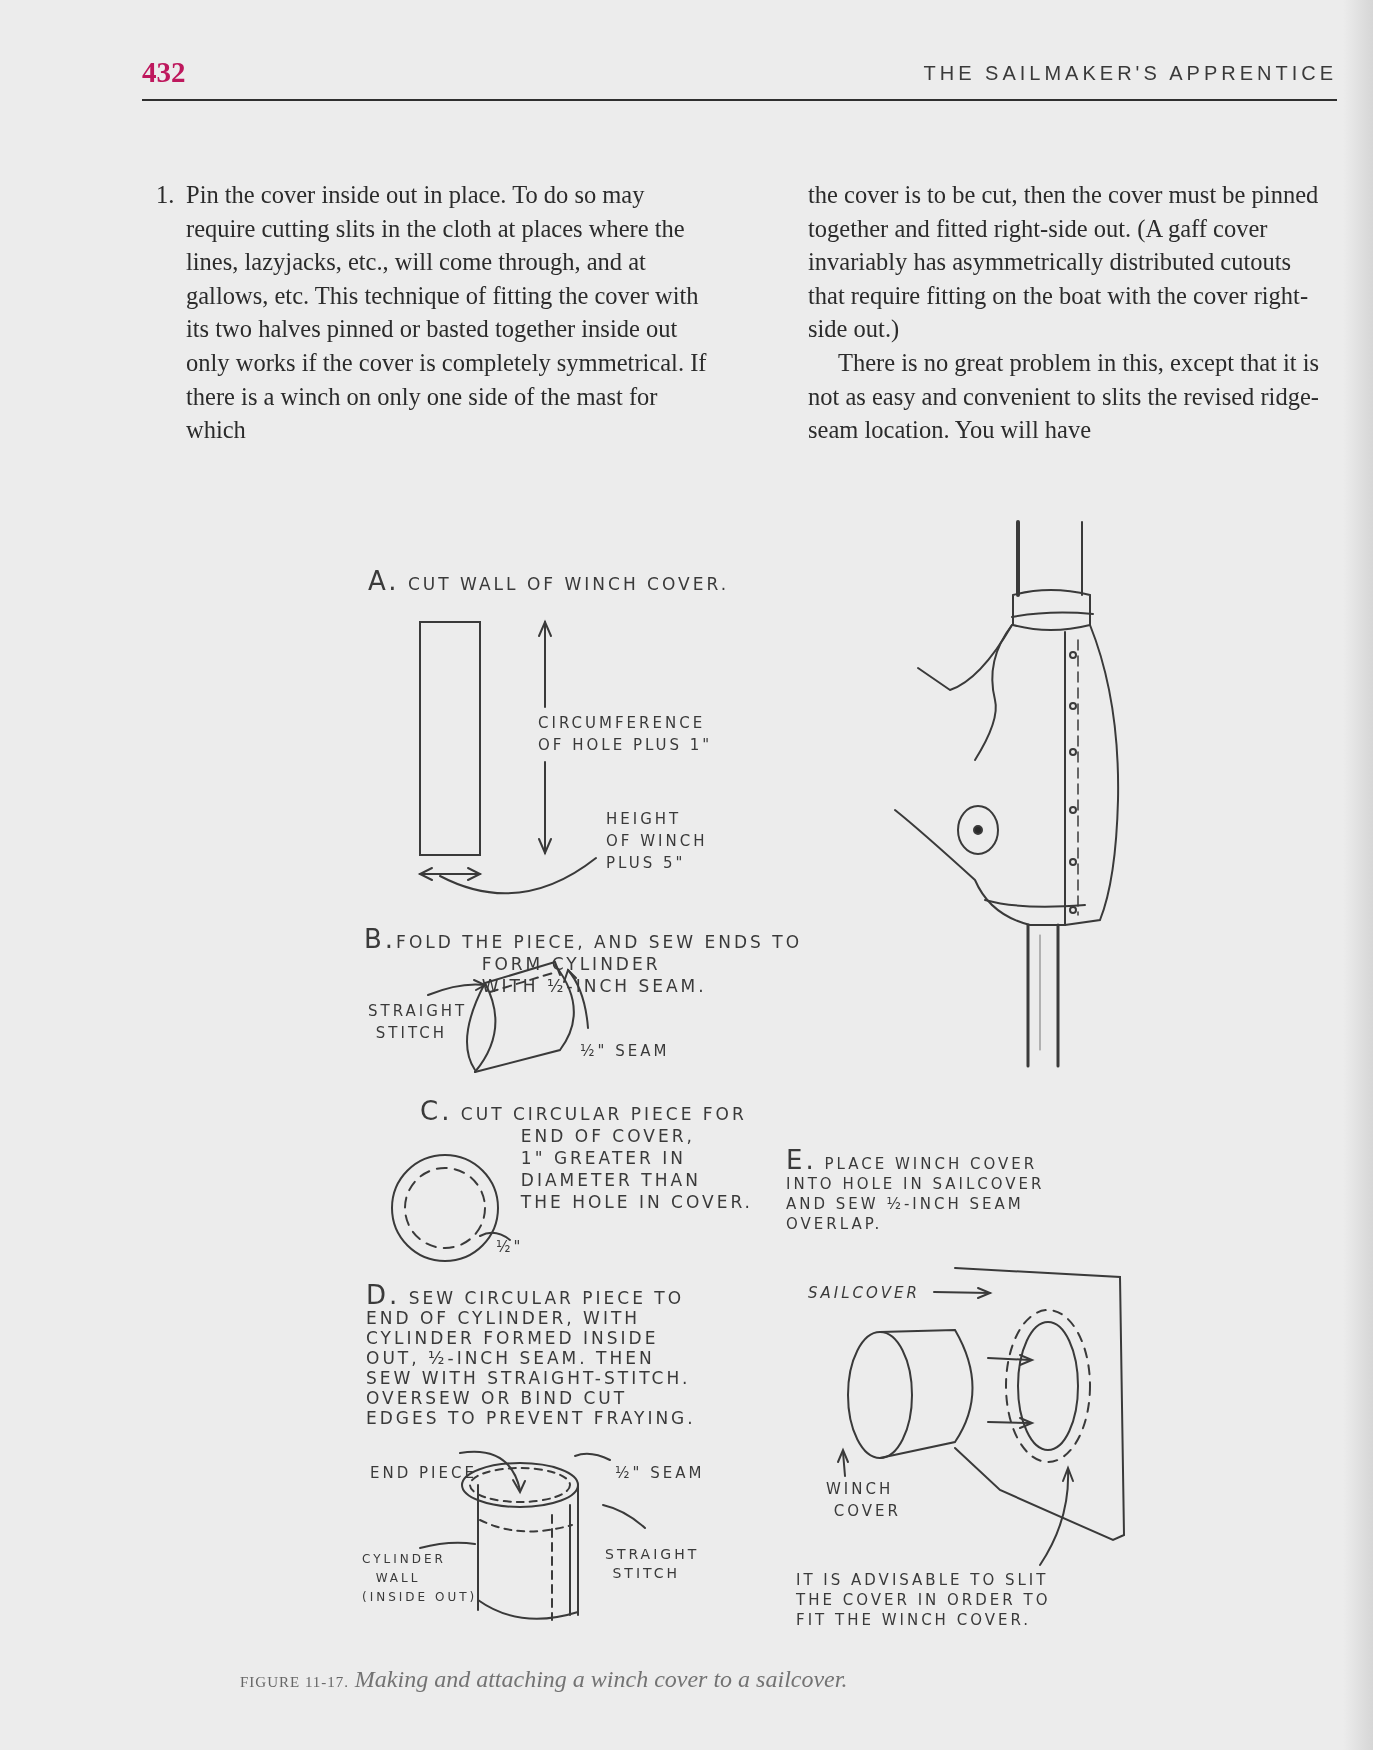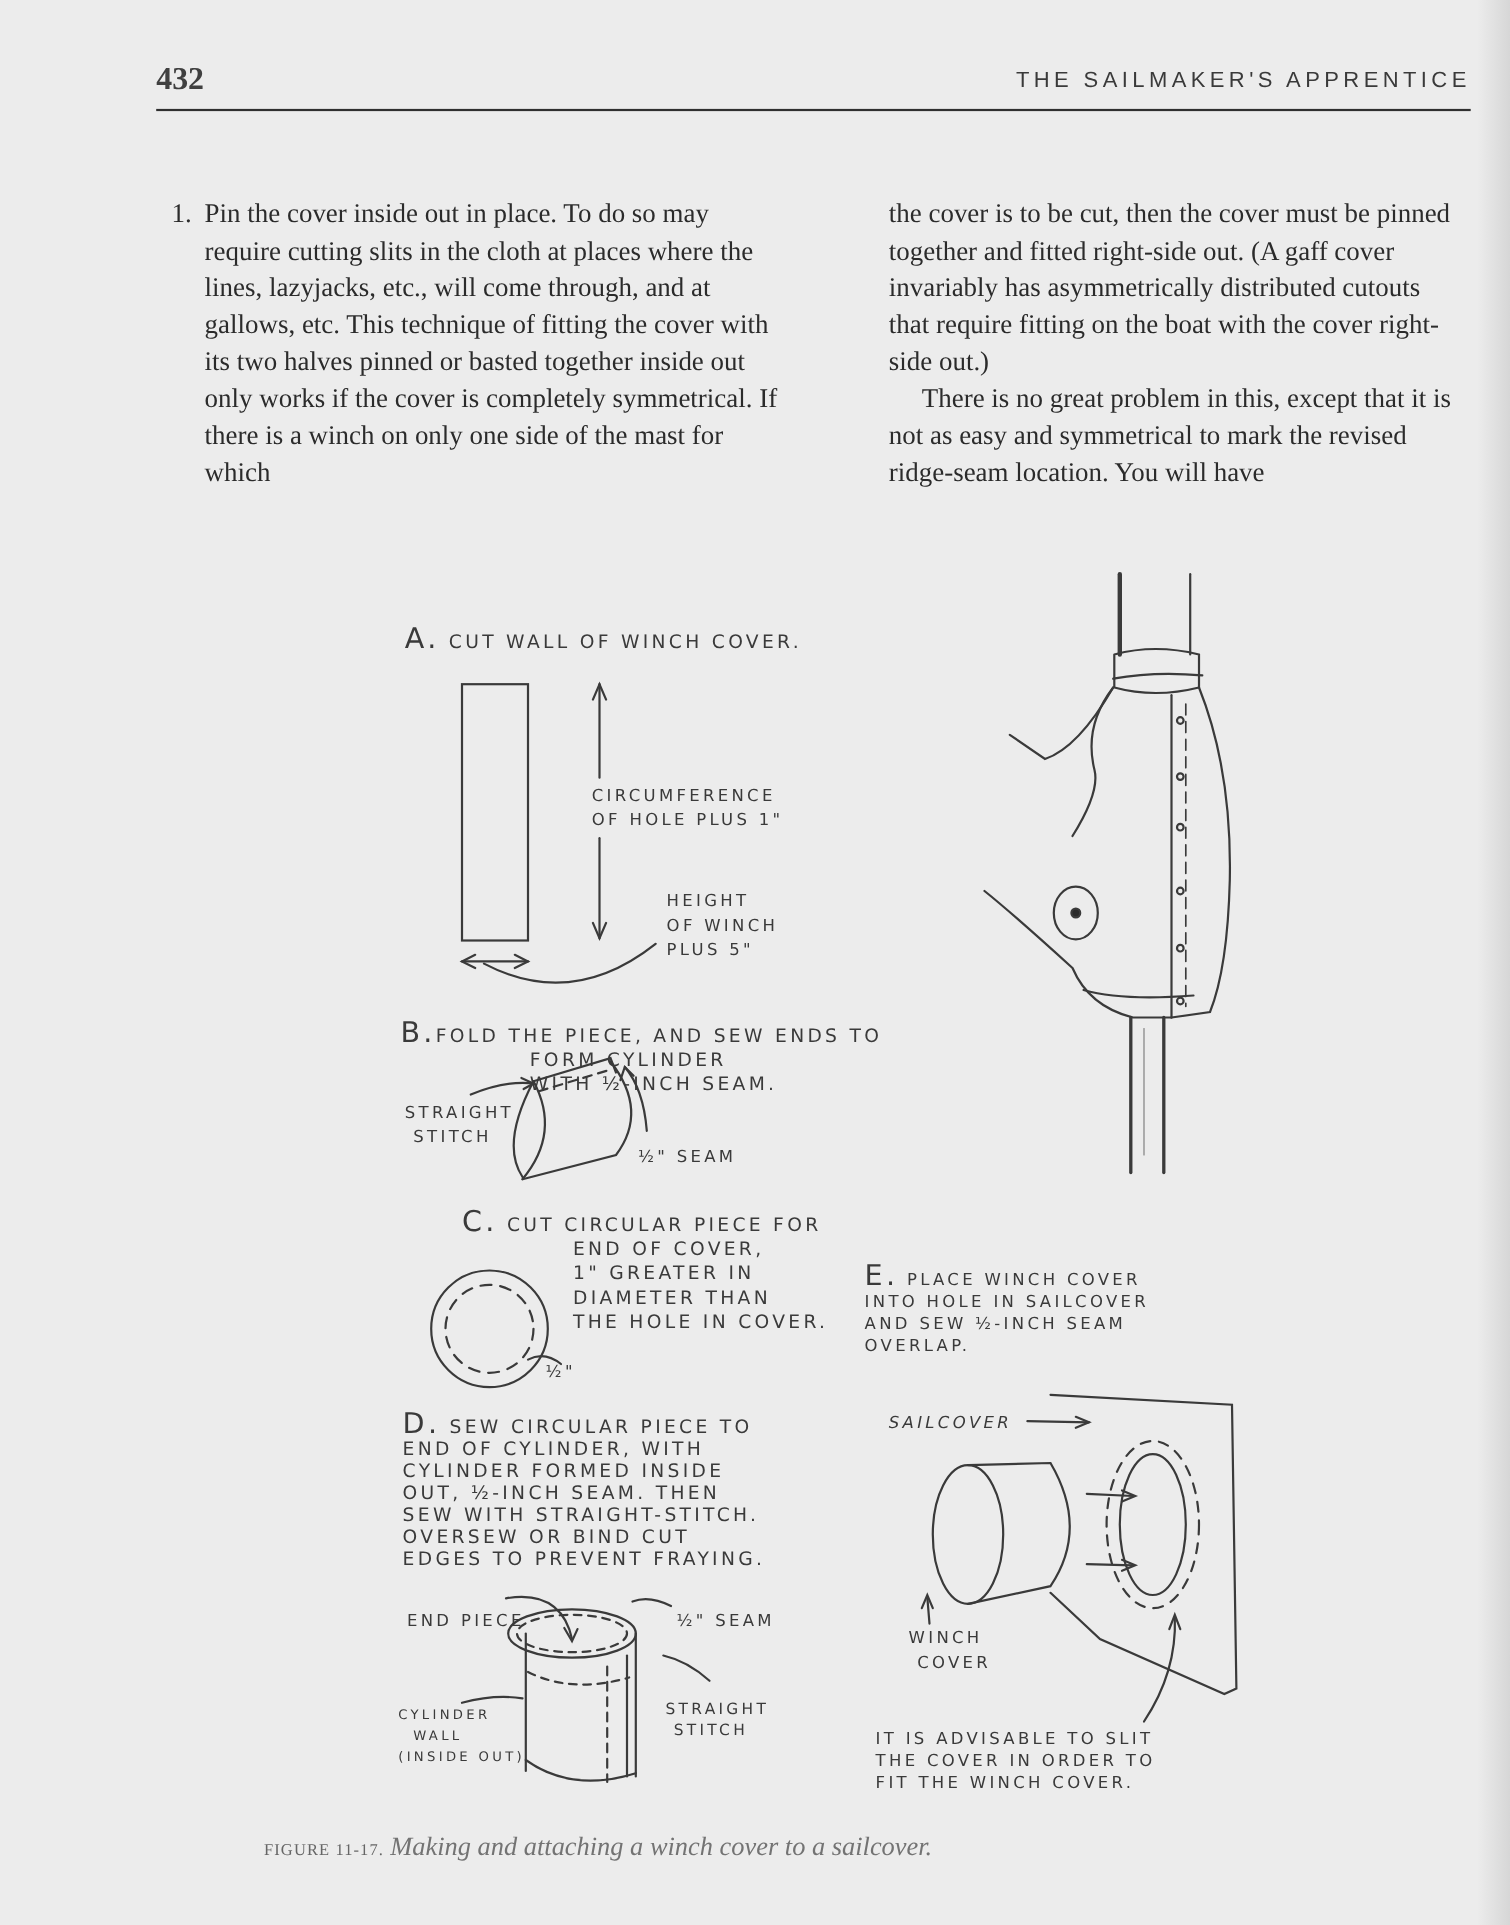--- a/index.html
+++ b/index.html
@@ -1,17 +1,17 @@
 <!DOCTYPE html>
 <html><head>
 <meta charset="utf-8">
 <style>
   html,body{margin:0;padding:0;}
   body{width:1373px;height:1750px;background:#ececec;position:relative;overflow:hidden;font-family:"Liberation Serif","DejaVu Serif",serif;color:#2a2a2a;}
-  .page-num{position:absolute;left:142px;top:56px;font-size:29px;font-weight:bold;font-family:"Liberation Serif",serif;color:#404040;}
+  .page-num{position:absolute;left:142px;top:56px;font-size:29px;font-weight:bold;font-family:"Liberation Serif",serif;color:#be185d;}
   .running-head{position:absolute;right:36px;top:62px;font-size:20px;letter-spacing:4px;color:#3a3a3a;font-family:Liberation Sans, sans-serif;}
   .rule{position:absolute;left:142px;top:99px;width:1195px;height:2px;background:#2f2f2f;}
   .col{position:absolute;top:178px;font-size:24.5px;line-height:33.6px;color:#2b2b2b;}
   .col-left{left:156px;width:560px;}
   .col-right{left:808px;width:520px;}
   .item{display:flex;}
   .item-num{width:30px;flex:none;}
   .item-text{flex:1;}
   .indent{text-indent:30px;}
   .hand{font-family:"DejaVu Sans",sans-serif;font-size:17px;letter-spacing:3px;color:#3a3a3a;position:absolute;line-height:22px;white-space:pre;}
@@ -33,21 +33,21 @@
 
 <div class="col col-left">
   <div class="item">
     <span class="item-num">1.</span>
     <span class="item-text">Pin the cover inside out in place. To do so may require cutting slits in the cloth at places where the lines, lazyjacks, etc., will come through, and at gallows, etc. This technique of fitting the cover with its two halves pinned or basted together inside out only works if the cover is completely symmetrical. If there is a winch on only one side of the mast for which</span>
   </div>
 </div>
 
 <div class="col col-right">
   <div>the cover is to be cut, then the cover must be pinned together and fitted right-side out. (A gaff cover invariably has asymmetrically distributed cutouts that require fitting on the boat with the cover right-side out.)</div>
-  <div class="indent">There is no great problem in this, except that it is not as easy and symmetrical to mark the revised ridge-seam location. You will have</div>
+  <div class="indent">There is no great problem in this, except that it is not as easy and convenient to slits the revised ridge-seam location. You will have</div>
 </div>
 
 <svg class="fig" width="1373" height="1750" fill="none" stroke="#3a3a3a" stroke-width="2" stroke-linecap="round">
 
   <g>
     <rect x="420" y="622" width="60" height="233"></rect>
     <line x1="545" y1="622" x2="545" y2="707"></line>
     <polyline points="539,636 545,622 551,636"></polyline>
     <line x1="545" y1="762" x2="545" y2="853"></line>
     <polyline points="539,839 545,853 551,839"></polyline>

